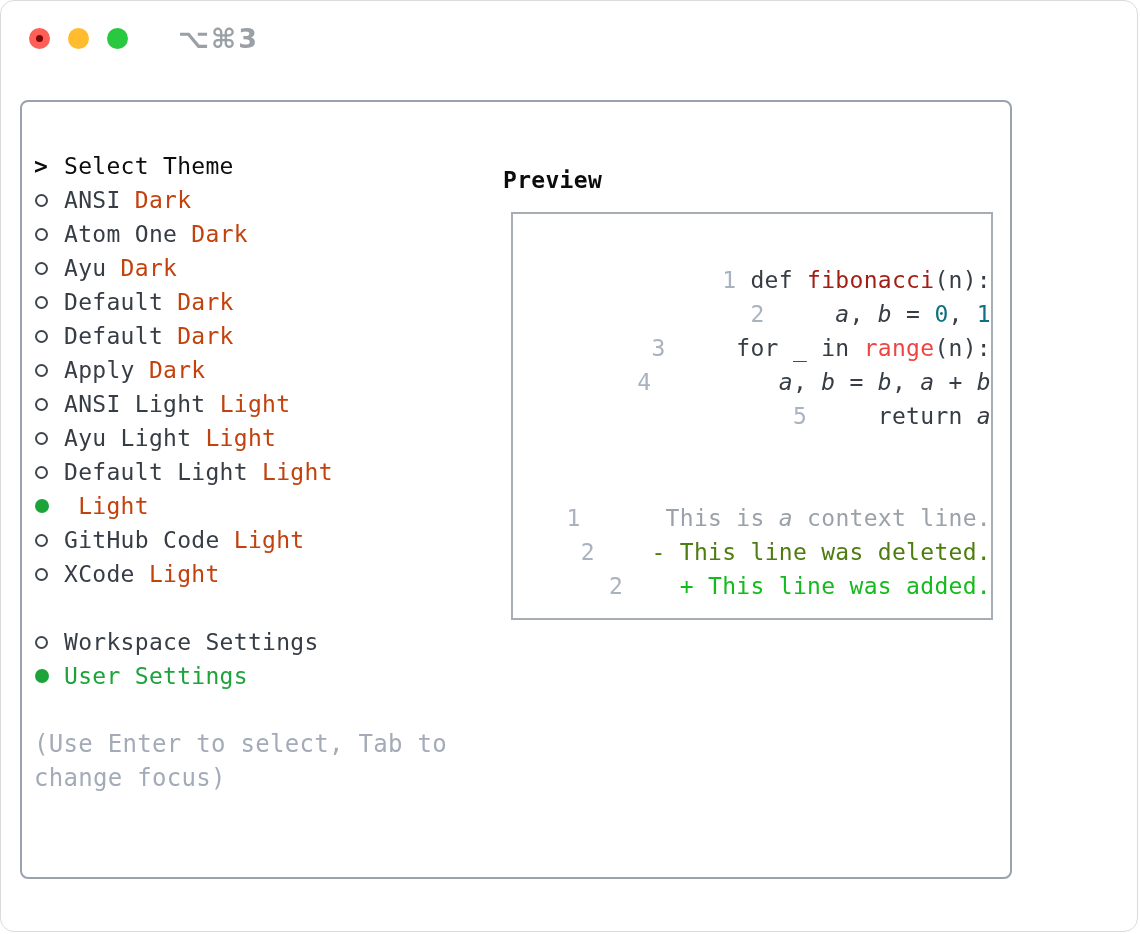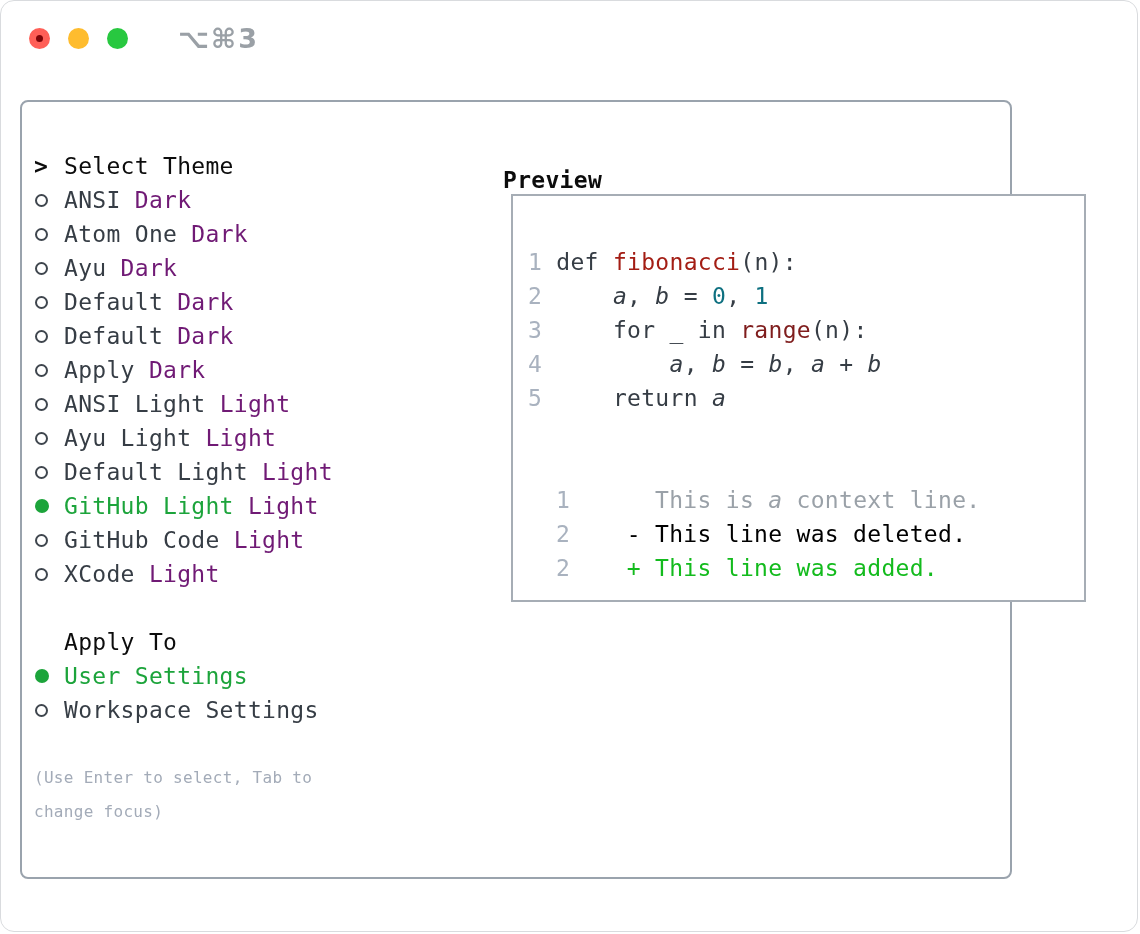--- a/index.html
+++ b/index.html
@@ -56,55 +56,56 @@
   .cursor { font-weight: bold; color: #0c0c0c; }
   .circle {
     width: 13px; height: 13px; border-radius: 50%;
     border: 2px solid #3f464e; box-sizing: border-box; margin-left: 1px;
   }
   .circle.sel { border: none; background: #1ca43b; width: 14px; height: 14px; }
   .hdr { font-weight: normal; color: #0c0c0c; }
   .hdr2 { color: #0c0c0c; }
   .item-label { color: #363d45; }
   .item-label.sel { color: #1ca43b; }
-  .variant { color: #701a75; }
+  .variant { color: #c2410c; }
   .spacer { height: 34px; }
   .help {
-    color: #a3abb8; white-space: pre-line; line-height: 34px; font-size: 16px;
+    color: #a3abb8; white-space: pre-line; line-height: 34px; font-size: 24px;
   }
   
   .preview-title {
     position: absolute; left: 481px; top: 61px; height: 34px;
     display: flex; align-items: center;
     font-size: 23px; font-weight: bold; color: #0c0c0c; letter-spacing: 0.3px;
   }
   .preview-box {
-    position: absolute; left: 489px; top: 92px;
-    width: 575px; height: 408px;
+    position: absolute; left: 489px; top: 110px;
+    width: 482px; height: 408px;
     border: 2px solid #a6adb5;
     box-sizing: border-box;
     background: #ffffff;
+    text-align: right;
   }
   .codepane {
     margin: 0; padding: 49px 0 0 15px;
     font-family: "DejaVu Sans Mono", monospace;
     font-size: 23px; line-height: 34px; letter-spacing: 0.3px;
     white-space: pre;
   }
   .code-line { height: 34px; }
   .diff-block { margin-top: 68px; margin-left: 28px; }
   .t-pl   { color: #363d45; }
   .t-fn   { color: #a31d14; }
   .t-num  { color: #0e7080; }
-  .t-call { color: #7f1d1d; }
+  .t-call { color: #ef4444; }
   .t-var  { color: #363d45; font-style: italic; }
   .t-ln   { color: #a9b2bf; }
   .t-ctx  { color: #9aa1a8; }
   .t-ctxv { color: #9aa1a8; font-style: italic; }
-  .t-del  { color: #000000; }
+  .t-del  { color: #4d7c0f; }
   .t-add  { color: #13bb1d; }
 </style>
 </head>
 <body>
 
 <div class="window">
 
   <div class="titlebar">
     <div class="traffic">
       <span class="dot dot-close"></span>
@@ -120,27 +121,26 @@
         <div class="row"><span class="gut"><span class="cursor">&gt;</span></span><span class="hdr">Select Theme</span></div>
         <div class="row"><span class="gut"><span class="circle"></span></span><span class="item-label">ANSI</span><span class="variant"> Dark</span></div>
         <div class="row"><span class="gut"><span class="circle"></span></span><span class="item-label">Atom One</span><span class="variant"> Dark</span></div>
         <div class="row"><span class="gut"><span class="circle"></span></span><span class="item-label">Ayu</span><span class="variant"> Dark</span></div>
         <div class="row"><span class="gut"><span class="circle"></span></span><span class="item-label">Default</span><span class="variant"> Dark</span></div>
         <div class="row"><span class="gut"><span class="circle"></span></span><span class="item-label">Default</span><span class="variant"> Dark</span></div>
         <div class="row"><span class="gut"><span class="circle"></span></span><span class="item-label">Apply</span><span class="variant"> Dark</span></div>
         <div class="row"><span class="gut"><span class="circle"></span></span><span class="item-label">ANSI Light</span><span class="variant"> Light</span></div>
         <div class="row"><span class="gut"><span class="circle"></span></span><span class="item-label">Ayu Light</span><span class="variant"> Light</span></div>
         <div class="row"><span class="gut"><span class="circle"></span></span><span class="item-label">Default Light</span><span class="variant"> Light</span></div>
-        <div class="row"><span class="gut"><span class="circle sel"></span></span><span class="item-label sel">GitHub Light</span><span class="variant"> Light</span></div>
+        <div class="row"><span class="gut"><span class="circle sel"></span></span><span class="variant"> Light</span></div>
         <div class="row"><span class="gut"><span class="circle"></span></span><span class="item-label">GitHub Code</span><span class="variant"> Light</span></div>
         <div class="row"><span class="gut"><span class="circle"></span></span><span class="item-label">XCode</span><span class="variant"> Light</span></div>
         <div class="spacer"></div>
-        <div class="row"><span class="gut"></span><span class="hdr2">Apply To</span></div>
+        <div class="row"><span class="gut"><span class="circle"></span></span><span class="item-label">Workspace Settings</span></div>
         <div class="row"><span class="gut"><span class="circle sel"></span></span><span class="item-label sel">User Settings</span></div>
-        <div class="row"><span class="gut"><span class="circle"></span></span><span class="item-label">Workspace Settings</span></div>
         <div class="spacer"></div>
         <div class="help">(Use Enter to select, Tab to
 change focus)</div>
       </div>
 
     <div class="preview-title">Preview</div>
 
     <div class="preview-box">
       <pre class="codepane" id="codepane"><div class="code-line"><span class="t-ln">1</span><span class="t-pl"> def </span><span class="t-fn">fibonacci</span><span class="t-pl">(n):</span></div><div class="code-line"><span class="t-ln">2</span><span class="t-pl">     </span><span class="t-var">a</span><span class="t-pl">, </span><span class="t-var">b</span><span class="t-pl"> = </span><span class="t-num">0</span><span class="t-pl">, </span><span class="t-num">1</span></div><div class="code-line"><span class="t-ln">3</span><span class="t-pl">     for _ in </span><span class="t-call">range</span><span class="t-pl">(n):</span></div><div class="code-line"><span class="t-ln">4</span><span class="t-pl">         </span><span class="t-var">a</span><span class="t-pl">, </span><span class="t-var">b</span><span class="t-pl"> = </span><span class="t-var">b</span><span class="t-pl">, </span><span class="t-var">a</span><span class="t-pl"> + </span><span class="t-var">b</span></div><div class="code-line"><span class="t-ln">5</span><span class="t-pl">     return </span><span class="t-var">a</span></div><div class="diff-block"><div class="code-line"><span class="t-ln">1</span><span class="t-pl">      </span><span class="t-ctx">This is </span><span class="t-ctxv">a</span><span class="t-ctx"> context line.</span></div><div class="code-line"><span class="t-ln">2</span><span class="t-pl">    </span><span class="t-del">- This line was deleted.</span></div><div class="code-line"><span class="t-ln">2</span><span class="t-pl">    </span><span class="t-add">+ This line was added.</span></div></div></pre>
     </div>

